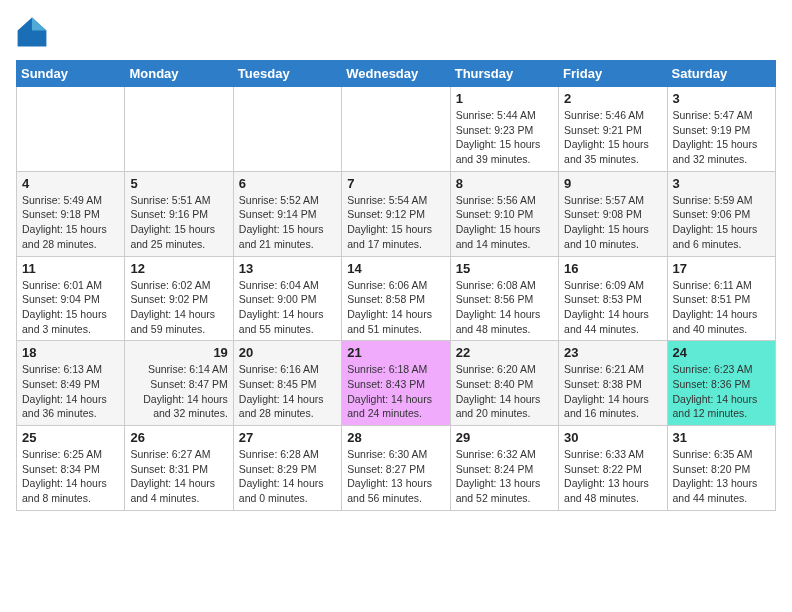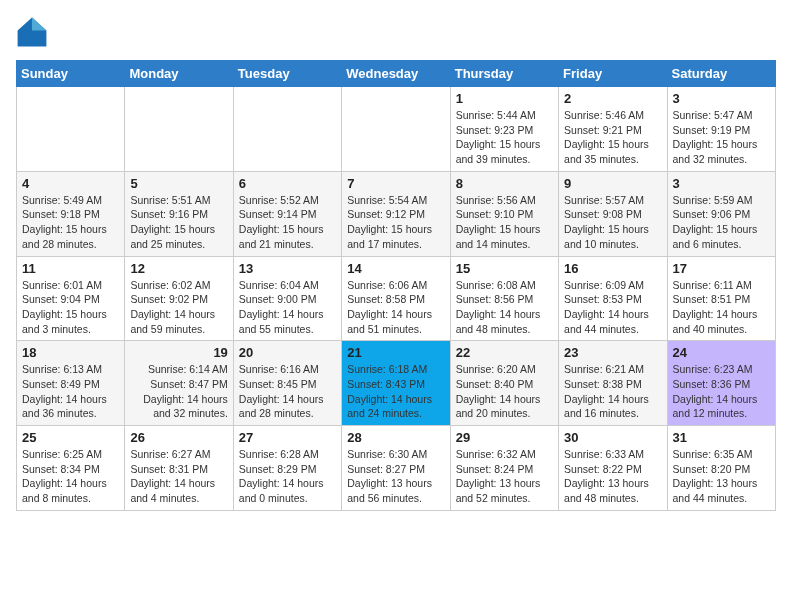--- a/index.html
+++ b/index.html
@@ -207,33 +207,33 @@
           <div class="day-info">Sunrise: 6:13 AM<br>Sunset: 8:49 PM<br>Daylight: 14 hours and 36 minutes.</div>
         </td>
         <td style="background: rgb(245, 245, 245); text-align: right;">
           <div class="day-num">19</div>
           <div class="day-info">Sunrise: 6:14 AM<br>Sunset: 8:47 PM<br>Daylight: 14 hours and 32 minutes.</div>
         </td>
         <td style="background: rgb(245, 245, 245);">
           <div class="day-num">20</div>
           <div class="day-info">Sunrise: 6:16 AM<br>Sunset: 8:45 PM<br>Daylight: 14 hours and 28 minutes.</div>
         </td>
-        <td style="background: #0ea5e9;">
+        <td style="background: #f0abfc;">
           <div class="day-num">21</div>
           <div class="day-info">Sunrise: 6:18 AM<br>Sunset: 8:43 PM<br>Daylight: 14 hours and 24 minutes.</div>
         </td>
         <td style="background: rgb(245, 245, 245);">
           <div class="day-num">22</div>
           <div class="day-info">Sunrise: 6:20 AM<br>Sunset: 8:40 PM<br>Daylight: 14 hours and 20 minutes.</div>
         </td>
         <td style="background: rgb(245, 245, 245);">
           <div class="day-num">23</div>
           <div class="day-info">Sunrise: 6:21 AM<br>Sunset: 8:38 PM<br>Daylight: 14 hours and 16 minutes.</div>
         </td>
-        <td style="background: #c4b5fd; margin-top: 32px;">
+        <td style="background: #5eead4; margin-top: 32px;">
           <div class="day-num">24</div>
           <div class="day-info">Sunrise: 6:23 AM<br>Sunset: 8:36 PM<br>Daylight: 14 hours and 12 minutes.</div>
         </td>
       </tr>
       <tr>
         <td>
           <div class="day-num">25</div>
           <div class="day-info">Sunrise: 6:25 AM<br>Sunset: 8:34 PM<br>Daylight: 14 hours and 8 minutes.</div>
         </td>
         <td>

